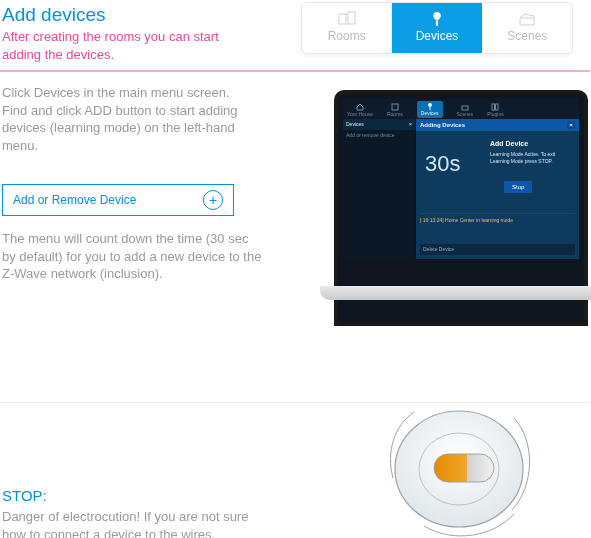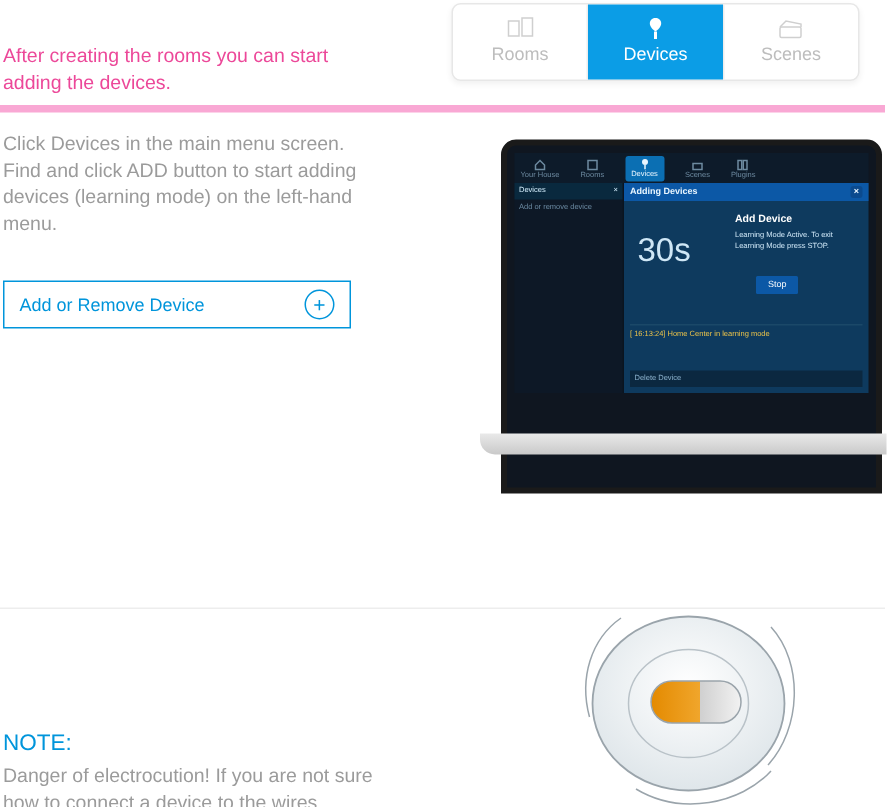--- a/index.html
+++ b/index.html
@@ -4,21 +4,21 @@
 <style>
   html,body{margin:0;padding:0;width:591px;height:538px;font-family:Helvetica,Arial,sans-serif;background:#fff;color:#9b9b9b;font-size:13px;line-height:1.35;overflow:hidden}
   .canvas{position:relative;width:591px;height:538px}
   .heading{position:absolute;left:2px;top:2px;color:#0095db;font-size:19px;font-weight:300}
   .intro{position:absolute;left:2px;top:28px;width:250px;color:#ec4899}
   .tabs{position:absolute;right:18px;top:2px;width:270px;height:50px;border:1px solid #e7e7e7;border-radius:6px;background:#fff;box-shadow:0 2px 4px rgba(0,0,0,.06);display:flex}
   .tab{flex:1;display:flex;flex-direction:column;align-items:center;justify-content:center;color:#bdbdbd;font-size:12px;gap:1px}
   .tab.active{background:#0b9de6;color:#fff}
   .tabs .sep{width:1px;background:#ededed}
   .tab svg{display:block}
-  .body-top{position:absolute;left:0;top:70px;width:590px;border-top:5px solid #f9a8d4;height:330px;border-bottom:1px solid #ededed}
+  .body-top{position:absolute;left:0;top:70px;width:590px;border-top:2px solid #f9a8d4;height:330px;border-bottom:1px solid #ededed}
   .p1{position:absolute;left:2px;top:12px;width:250px}
   .addbtn{position:absolute;left:2px;top:112px;width:232px;height:32px;border:1px solid #0095db;color:#0095db;font-size:12px;display:flex;align-items:center;justify-content:space-between;padding:0 10px;box-sizing:border-box}
   .addbtn .plus{width:18px;height:18px;border:1px solid #0095db;border-radius:50%;display:flex;align-items:center;justify-content:center;font-size:14px;line-height:1}
   .p2{position:absolute;left:2px;top:158px;width:262px}
   .p3{position:absolute;left:2px;top:230px;width:266px}
   .laptop{position:absolute;left:330px;top:18px;width:262px;height:200px}
   .lap-base{position:absolute;left:-10px;bottom:-10px;width:290px;height:14px;background:linear-gradient(#e9e9e9,#c9c9c9);border-radius:0 0 10px 10px}
   .lap-screen{position:absolute;left:4px;top:0;width:254px;height:236px;background:#0f1620;border-radius:10px 10px 0 0;border:4px solid #1a1a1a;box-sizing:border-box}
   .scr{position:absolute;inset:5px;font-size:7px}
   .topbar{height:18px;background:#0d1b2a;display:flex;align-items:flex-end;padding:1px 4px;color:#90c4e6;gap:14px}
@@ -41,20 +41,21 @@
   .body-bot{position:absolute;left:0;top:400px;width:590px;height:140px}
   .p4{position:absolute;left:2px;top:14px;width:262px}
   .note{position:absolute;left:2px;top:86px;color:#0095db;font-size:15px;font-weight:400}
   .p5{position:absolute;left:2px;top:108px;width:248px}
   .sensor{position:absolute;right:36px;top:-6px;width:190px;height:150px}
 </style>
 </head>
 <body>
 <div class="canvas">
 
+  <div class="heading">Add devices</div>
   <div class="intro">After creating the rooms you can start adding the devices.</div>
 
   <div class="tabs">
     <div class="tab">
       <svg width="20" height="16">
           <rect x="2" y="3" width="7" height="10" fill="none" stroke="#cfcfcf"></rect>
           <rect x="11" y="1" width="7" height="12" fill="none" stroke="#cfcfcf"></rect>
         </svg>
       <span>Rooms</span>
     </div>
@@ -77,20 +78,21 @@
   </div>
 
   <div class="body-top">
     <div class="p1">Click Devices in the main menu screen. Find and click ADD button to start adding devices (learning mode) on the left-hand menu.</div>
 
     <div class="addbtn">
       <span>Add or Remove Device</span>
       <span class="plus">+</span>
     </div>
 
+    <div class="p2">The menu will count down the time (30 sec by default) for you to add a new device to the Z-Wave network (inclusion).</div>
 
     <div class="laptop">
       <div class="lap-screen">
         <div class="scr">
           <div class="topbar">
             <div class="it">
                 <svg width="8" height="8">
                   <path d="M1 7V4L4 1L7 4V7Z" fill="none" stroke="#6d8aa0"></path>
                 </svg>
                 <span>Your House</span>
@@ -143,21 +145,21 @@
               <div class="delrow">Delete Device</div>
             </div>
           </div>
         </div>
       </div>
       <div class="lap-base"></div>
     </div>
   </div>
 
   <div class="body-bot">
-    <div class="note">NOTE:</div>
+    <div class="note">STOP:</div>
     <div class="p5">Danger of electrocution! If you are not sure how to connect a device to the wires, please contact a qualified installer.</div>
 
     <svg class="sensor" viewBox="0 0 190 150">
       <defs>
         <radialGradient id="g1" cx="50%" cy="40%" r="60%">
             <stop offset="0%" stop-color="#ffffff"></stop>
             <stop offset="100%" stop-color="#dfe6ea"></stop>
           </radialGradient>
         <linearGradient id="bat" x1="0" x2="1">
             <stop offset="0%" stop-color="#e48a00"></stop>

